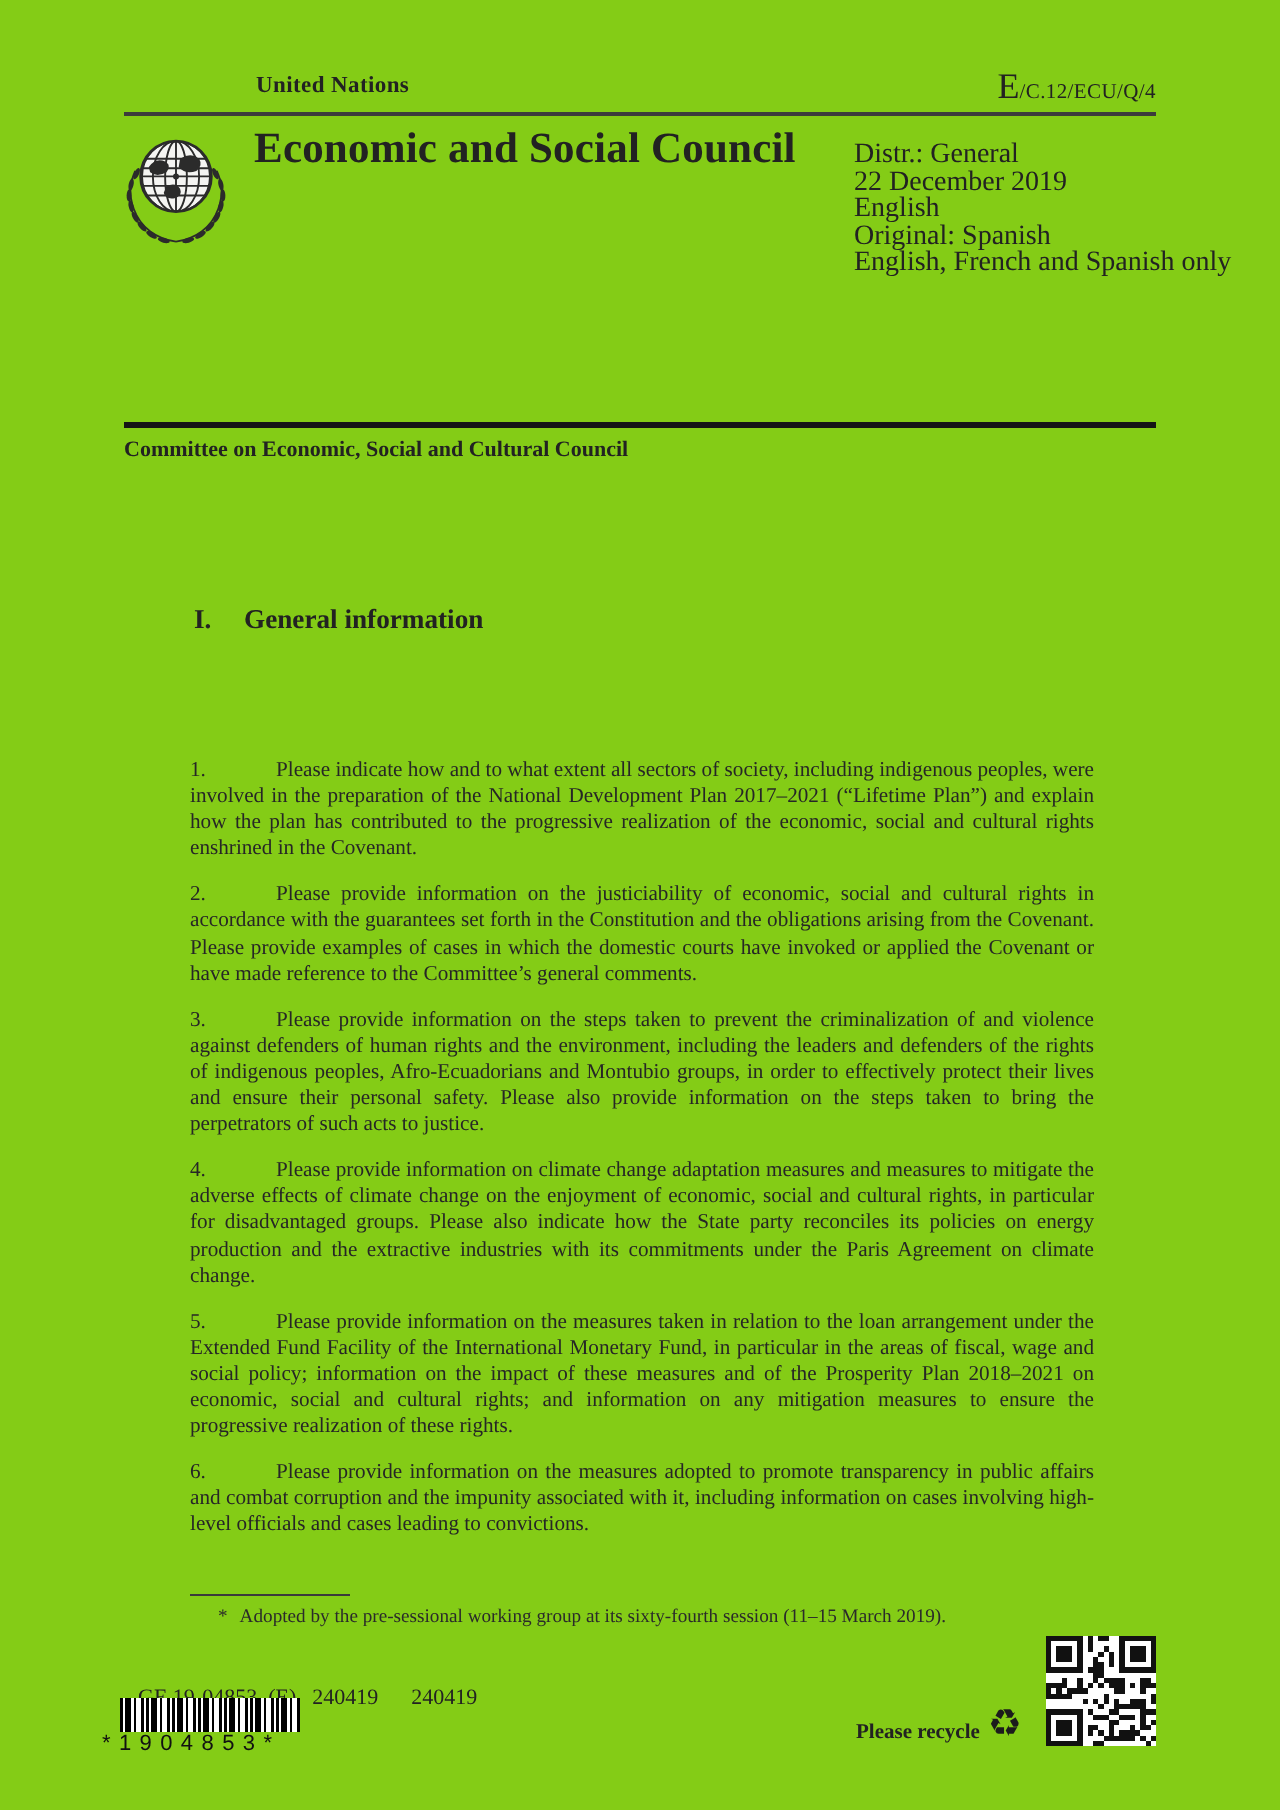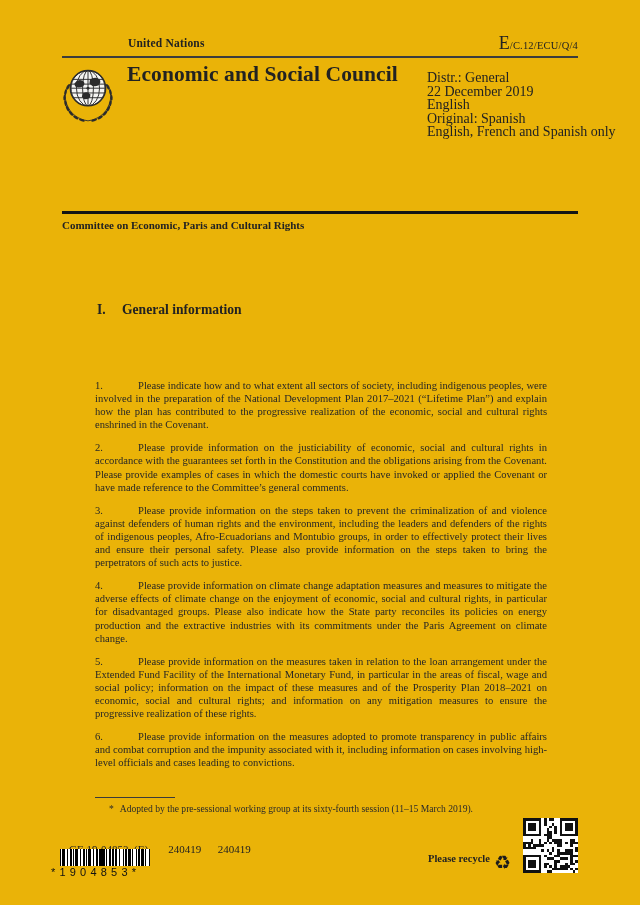--- a/index.html
+++ b/index.html
@@ -1,17 +1,17 @@
 <!DOCTYPE html>
 <html><head>
 <meta charset="utf-8">
 <style>
   html,body{margin:0;padding:0;background:#e8e8e8;}
   .page{
-    position:relative;width:640px;height:905px;background:#eab308;
+    position:relative;width:640px;height:905px;background:#84cc16;
     font-family:"Liberation Serif","DejaVu Serif",serif;color:#222;
     overflow:hidden;margin:0 auto;
   }
   
   .un-name{position:absolute;left:128px;top:37px;font-size:11.5px;font-weight:bold;letter-spacing:.2px;}
   .doc-symbol{position:absolute;right:62px;top:33px;display:flex;align-items:baseline;}
   .doc-symbol .big-e{font-size:18px;font-weight:400;}
   .doc-symbol .rest{font-size:10.5px;letter-spacing:.2px;}
   .rule-thin{position:absolute;left:62px;top:56px;width:516px;height:2px;background:#3c3c3c;}
   .emblem{position:absolute;left:54px;top:60px;width:68px;height:70px;}
@@ -28,30 +28,30 @@
   
   .body-text{position:absolute;left:95px;top:331px;width:452px;font-size:10.6px;line-height:13.1px;text-align:justify;color:#262626;margin-top:48px;}
   .para{margin:0 0 10px 0;}
   .pnum{display:inline-block;width:43px;}
   
   .fn-rule{position:absolute;left:95px;top:797px;width:80px;height:1.3px;background:#3a3a3a;}
   .footnote{position:absolute;left:95px;top:803px;width:450px;font-size:9.6px;color:#2a2a2a;font-family:Liberation Serif, serif;}
   .fn-marker{margin-left:14px;margin-right:6px;}
   
   .ge-line{position:absolute;left:58px;top:831px;font-size:11px;white-space:pre;}
-  .ge-line .codes{margin-left:20px;}
+  .ge-line .codes{margin-left:8px;}
   .barcode{position:absolute;left:60px;top:849px;width:90px;height:17px;
     background:repeating-linear-gradient(90deg,
       #000 0px,#000 1.5px,#fff 1.5px,#fff 2.5px,
       #000 2.5px,#000 5.5px,#fff 5.5px,#fff 7px,
       #000 7px,#000 8px,#fff 8px,#fff 10.5px,
       #000 10.5px,#000 12px,#fff 12px,#fff 13px);}
   .barcode-text{position:absolute;left:51px;top:866px;width:95px;font-family:Liberation Sans, sans-serif;
     font-size:11px;letter-spacing:4.2px;color:#111;}
-  .recycle-wrap{position:absolute;left:428px;top:853px;display:flex;align-items:flex-start;}
+  .recycle-wrap{position:absolute;left:428px;top:853px;display:flex;align-items:flex-end;}
   .recycle-label{font-size:10.5px;font-weight:bold;}
   .recycle-glyph{font-family:"DejaVu Sans",sans-serif;font-size:19px;margin-left:4px;color:#1c1c1c;line-height:1;}
   .qr{position:absolute;left:523px;top:818px;width:55px;height:55px;shape-rendering:crispEdges;}
 </style>
 </head>
 <body>
 
 <div class="page">
 
   <div class="un-name">United Nations</div>
@@ -116,21 +116,21 @@
 
   <div class="distr-block">
     <div>Distr.: General</div>
     <div>22 December 2019</div>
     <div>English</div>
     <div>Original: Spanish</div>
     <div>English, French and Spanish only</div>
   </div>
 
   <div class="rule-thick"></div>
-  <div class="committee">Committee on Economic, Paris and Cultural Rights</div>
+  <div class="committee">Committee on Economic, Social and Cultural Council</div>
 
 
   <div class="section-head">
     <span class="numeral">I.</span><span>General information</span>
   </div>
 
   <div class="body-text">
     <p class="para"><span class="pnum">1.</span><span>Please indicate how and to what extent all sectors of society, including indigenous peoples, were involved in the preparation of the National Development Plan 2017–2021 (“Lifetime Plan”) and explain how the plan has contributed to the progressive realization of the economic, social and cultural rights enshrined in the Covenant.</span></p>
     <p class="para"><span class="pnum">2.</span><span>Please provide information on the justiciability of economic, social and cultural rights in accordance with the guarantees set forth in the Constitution and the obligations arising from the Covenant. Please provide examples of cases in which the domestic courts have invoked or applied the Covenant or have made reference to the Committee’s general comments.</span></p>
     <p class="para"><span class="pnum">3.</span><span>Please provide information on the steps taken to prevent the criminalization of and violence against defenders of human rights and the environment, including the leaders and defenders of the rights of indigenous peoples, Afro-Ecuadorians and Montubio groups, in order to effectively protect their lives and ensure their personal safety. Please also provide information on the steps taken to bring the perpetrators of such acts to justice.</span></p>

